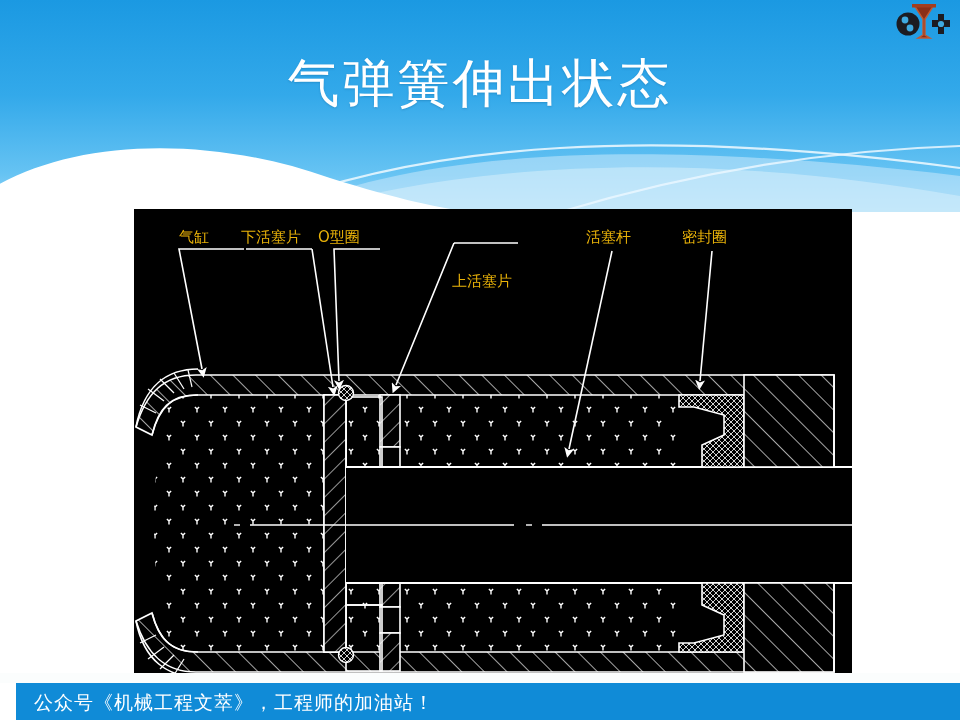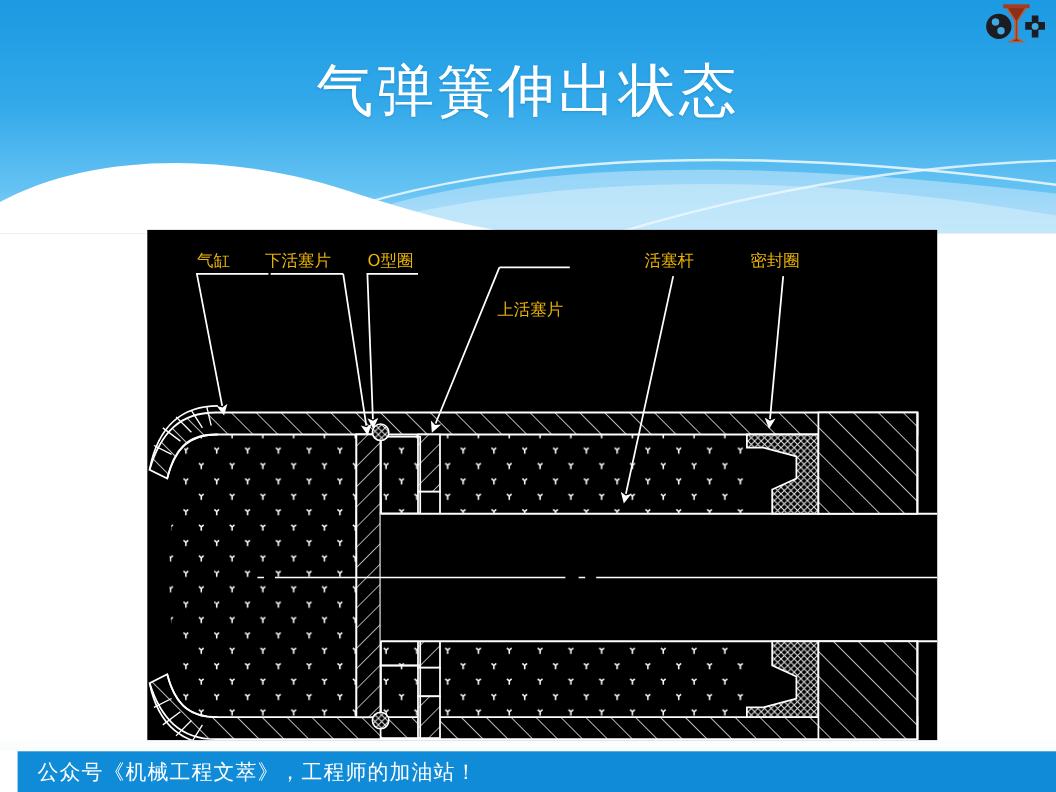--- a/index.html
+++ b/index.html
@@ -278,21 +278,21 @@
         <path d="M 384,34 L 320,34 M 320,34 L 262,176" marker-end="url(#ah)"></path>
 
         <path d="M 478,42 L 435,240" marker-end="url(#ah)"></path>
 
         <path d="M 578,42 L 566,172" marker-end="url(#ah)"></path>
       </g>
     </svg>
 
     <div class="dlabel" style="left:45px;  top:20px;">气缸</div>
     <div class="dlabel" style="left:107px; top:20px;">下活塞片</div>
-    <div class="dlabel" style="left:200px; top:20px;">O型圈</div>
+    <div class="dlabel" style="left:184px; top:20px;">O型圈</div>
     <div class="dlabel" style="left:318px; top:20px;margin-top:44px;">上活塞片</div>
     <div class="dlabel" style="left:452px; top:20px;">活塞杆</div>
     <div class="dlabel" style="left:548px; top:20px;">密封圈</div>
   </div>
 
   <div class="footer-strip"></div>
   <div class="footer">
     <div class="footer-text">公众号《机械工程文萃》，工程师的加油站！</div>
   </div>
 

